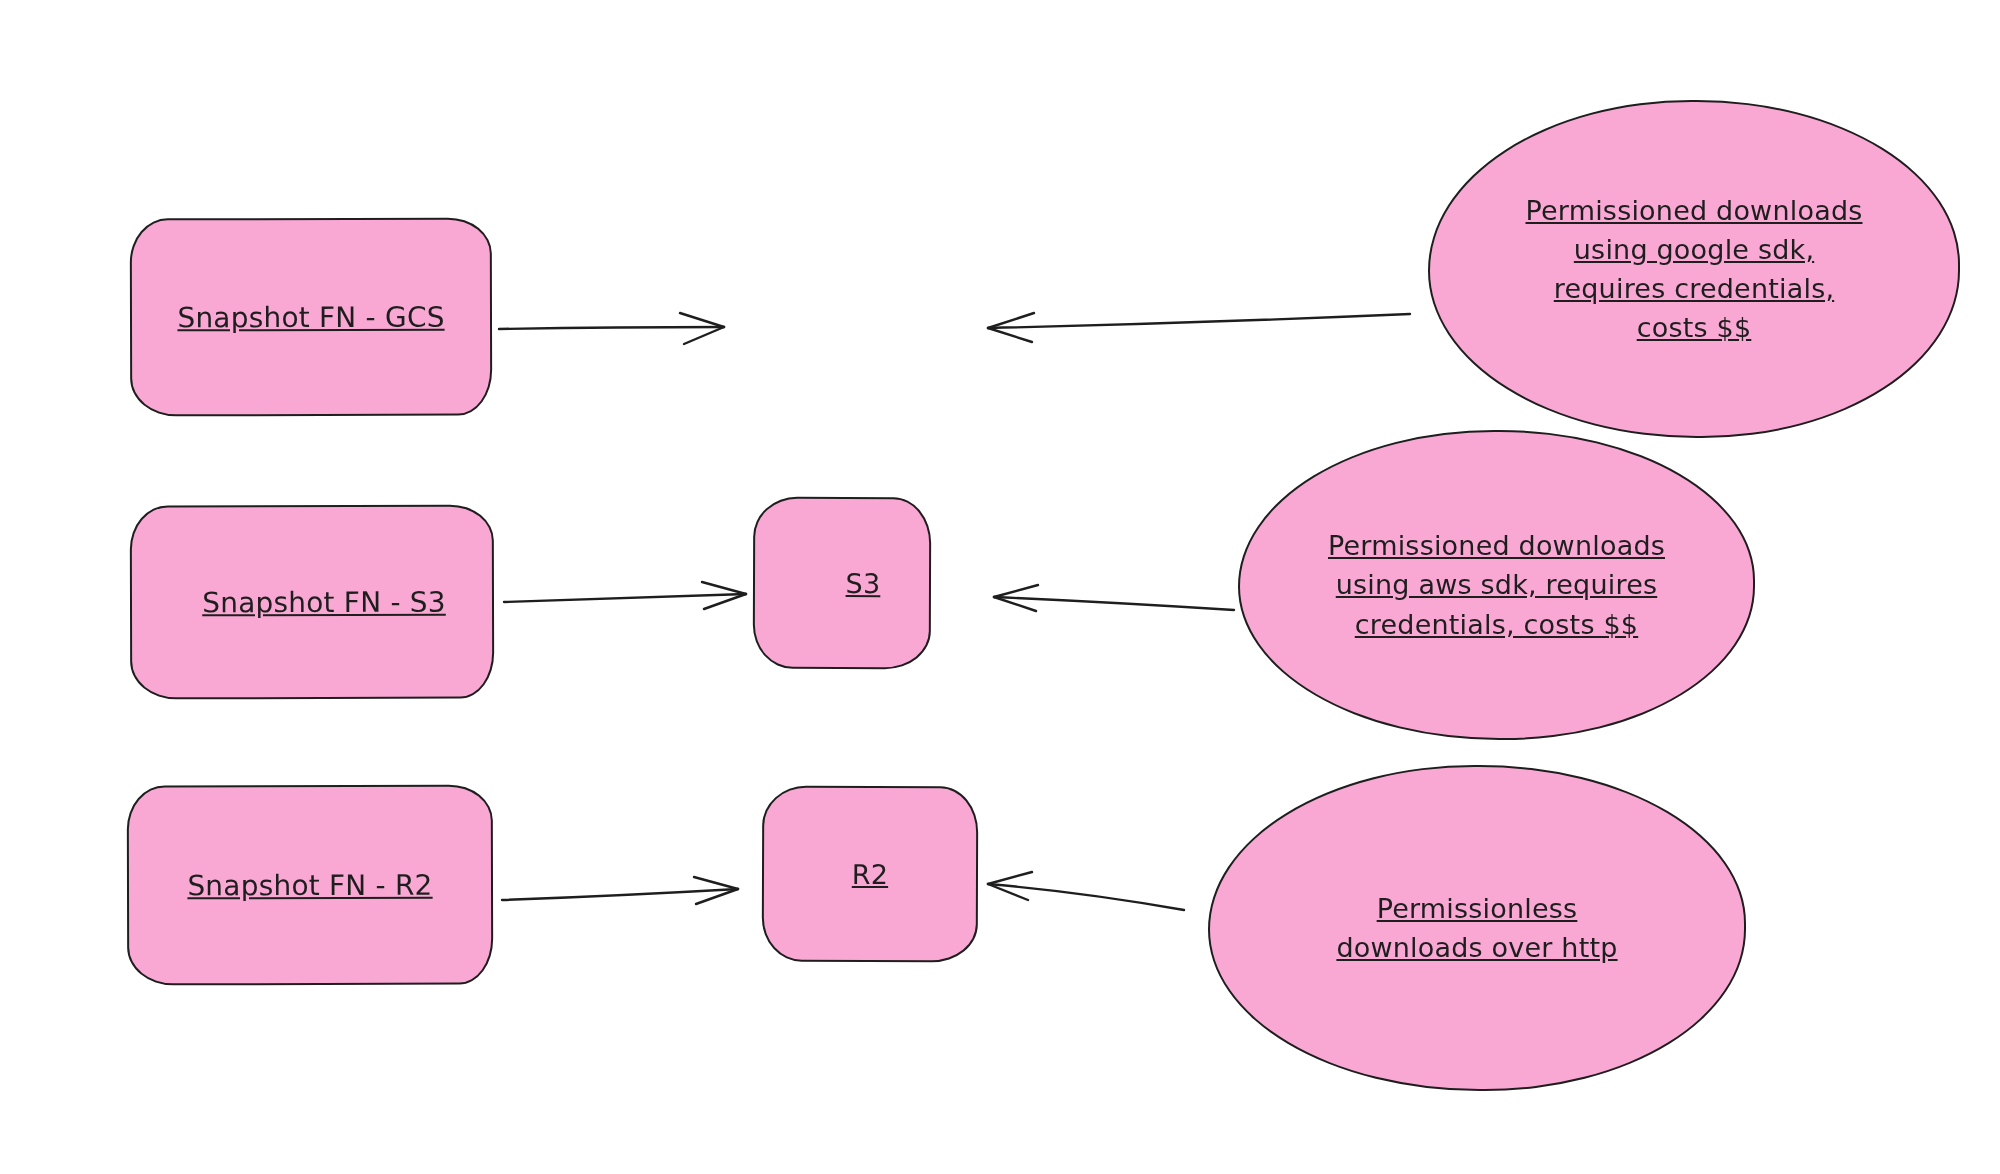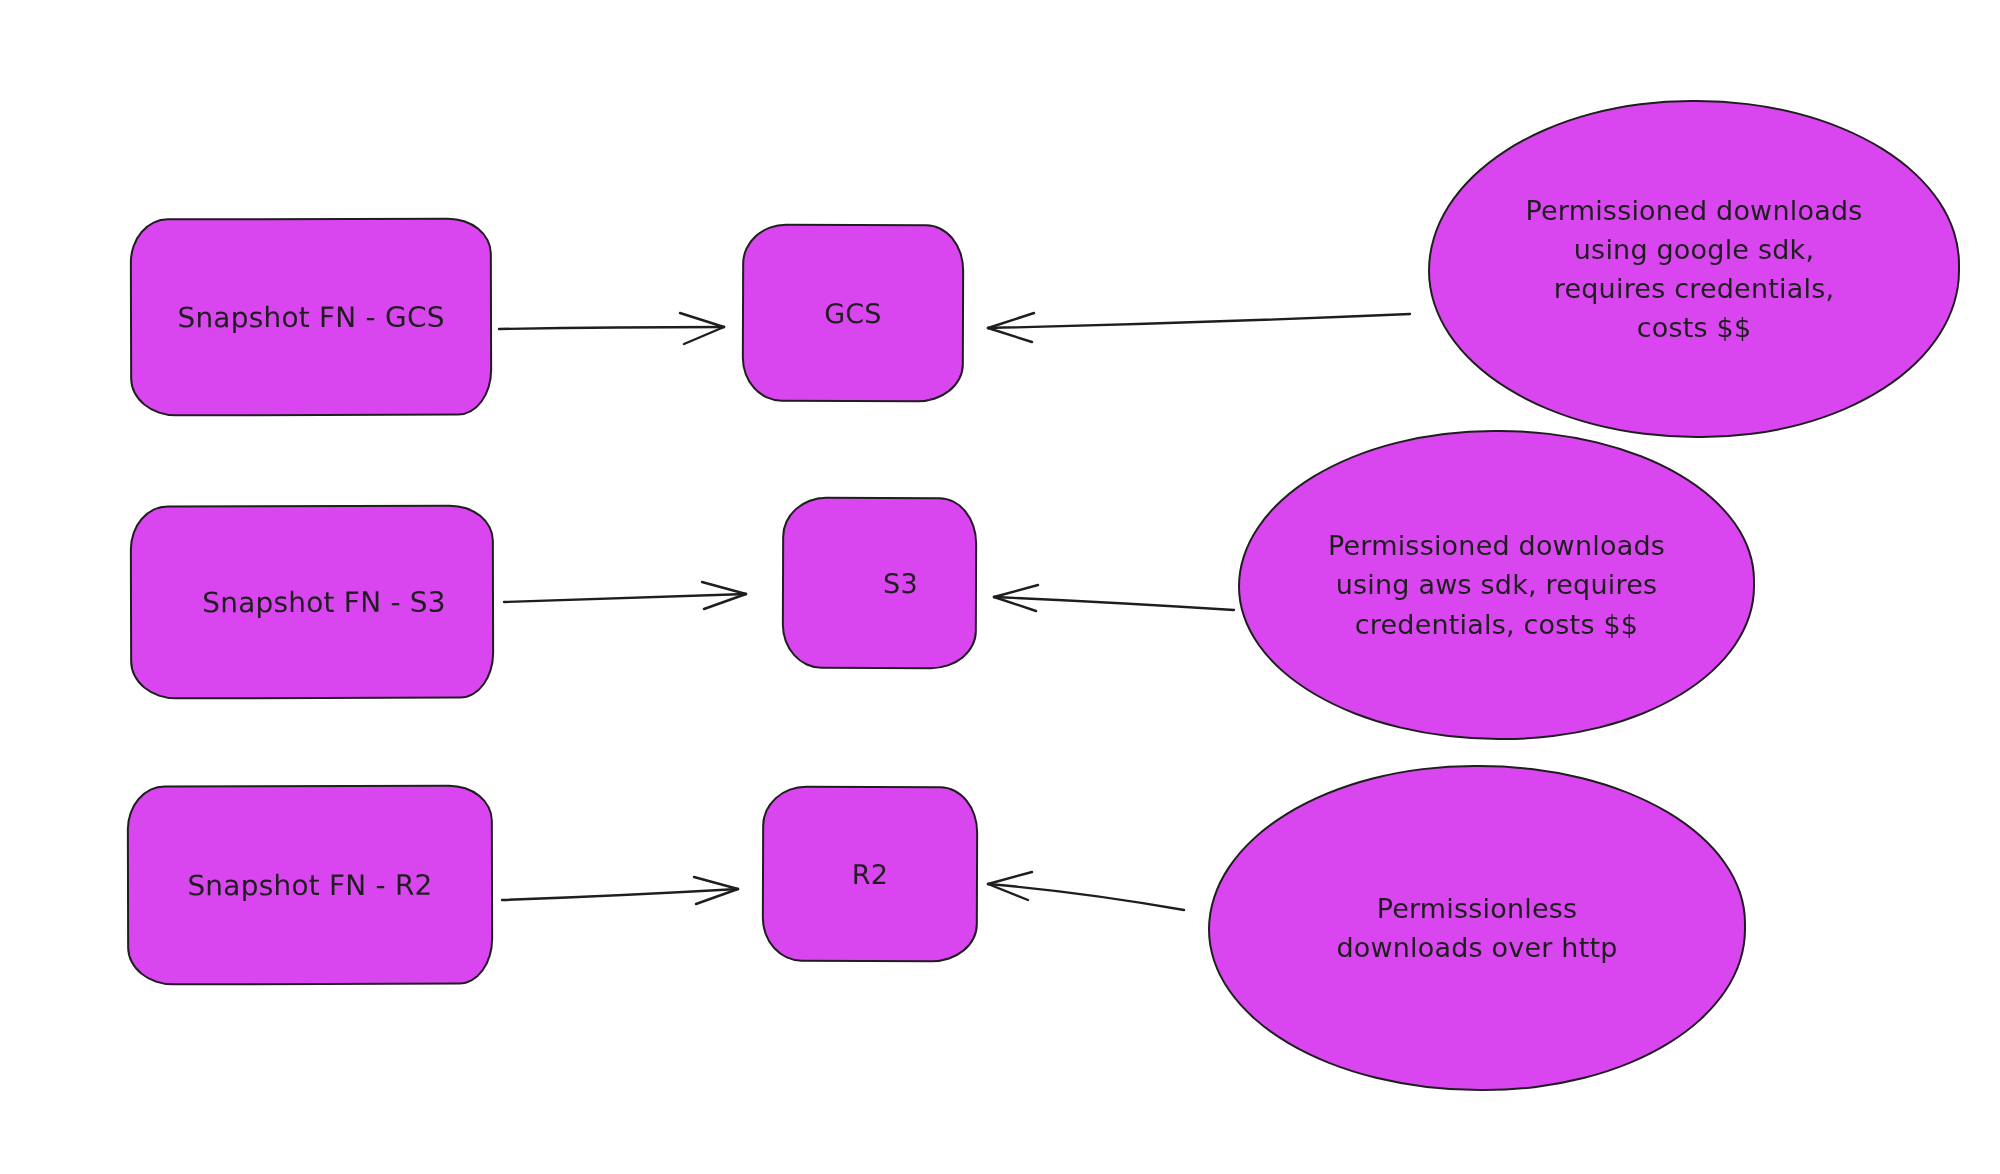--- a/index.html
+++ b/index.html
@@ -13,25 +13,26 @@
     height: 1174px;
     background: #ffffff;
     font-family: "DejaVu Sans", sans-serif;
     color: #1e1e1e;
     overflow: hidden;
   }
   .node {
     position: absolute;
     box-sizing: border-box;
     border: 2.4px solid #1e1e1e;
-    background: #d946ef;
+    background: #f9a8d4;
     display: flex;
     align-items: center;
     justify-content: center;
     text-align: center;
+    text-decoration: underline;
   }
   
   .rect-big {
     border-radius: 38px 44px 34px 46px / 44px 36px 46px 38px;
     font-size: 28px;
     transform: rotate(-0.15deg);
   }
   .rect-small {
     border-radius: 44px 38px 46px 40px / 40px 46px 38px 44px;
     font-size: 27px;
@@ -67,23 +68,20 @@
   <div class="node rect-big" style="left:130px; top:218px; width:362px; height:198px;">
     <span class="label">Snapshot FN - GCS</span>
   </div>
 
   <svg class="arrow" style="left:494px; top:310px;" width="240" height="40" viewBox="0 0 240 40">
     <path d="M5 19 Q 120 17 230 17"></path>
     <path d="M230 17 L 186 3"></path>
     <path d="M230 17 L 190 34"></path>
   </svg>
 
-  <div class="node rect-small" style="left:742px; top:224px; width:222px; height:178px;">
-    <span class="label">GCS</span>
-  </div>
 
   <svg class="arrow" style="left:982px; top:302px;" width="432" height="40" viewBox="0 0 432 40">
     <path d="M428 12 Q 220 21 6 26"></path>
     <path d="M6 26 L 52 11"></path>
     <path d="M6 26 L 50 40"></path>
   </svg>
 
   <div class="node ellipse" style="left:1428px; top:100px; width:532px; height:338px;">
     <span class="label">Permissioned downloads
 using google sdk,
@@ -94,21 +92,21 @@
   <div class="node rect-big" style="left:130px; top:505px; width:364px; height:194px;padding-left:24px;">
     <span class="label">Snapshot FN - S3</span>
   </div>
 
   <svg class="arrow" style="left:498px; top:578px;" width="256" height="40" viewBox="0 0 256 40">
     <path d="M6 24 Q 130 20 248 16"></path>
     <path d="M248 16 L 204 4"></path>
     <path d="M248 16 L 206 31"></path>
   </svg>
 
-  <div class="node rect-small" style="left:782px; top:497px; width:195px; height:172px;padding-left:42px;">
+  <div class="node rect-small" style="left:753px; top:497px; width:178px; height:172px;padding-left:42px;">
     <span class="label">S3</span>
   </div>
 
   <svg class="arrow" style="left:988px; top:580px;" width="252" height="40" viewBox="0 0 252 40">
     <path d="M246 30 Q 120 22 6 17"></path>
     <path d="M6 17 L 50 5"></path>
     <path d="M6 17 L 48 31"></path>
   </svg>
 
   <div class="node ellipse" style="left:1238px; top:430px; width:517px; height:310px;">

